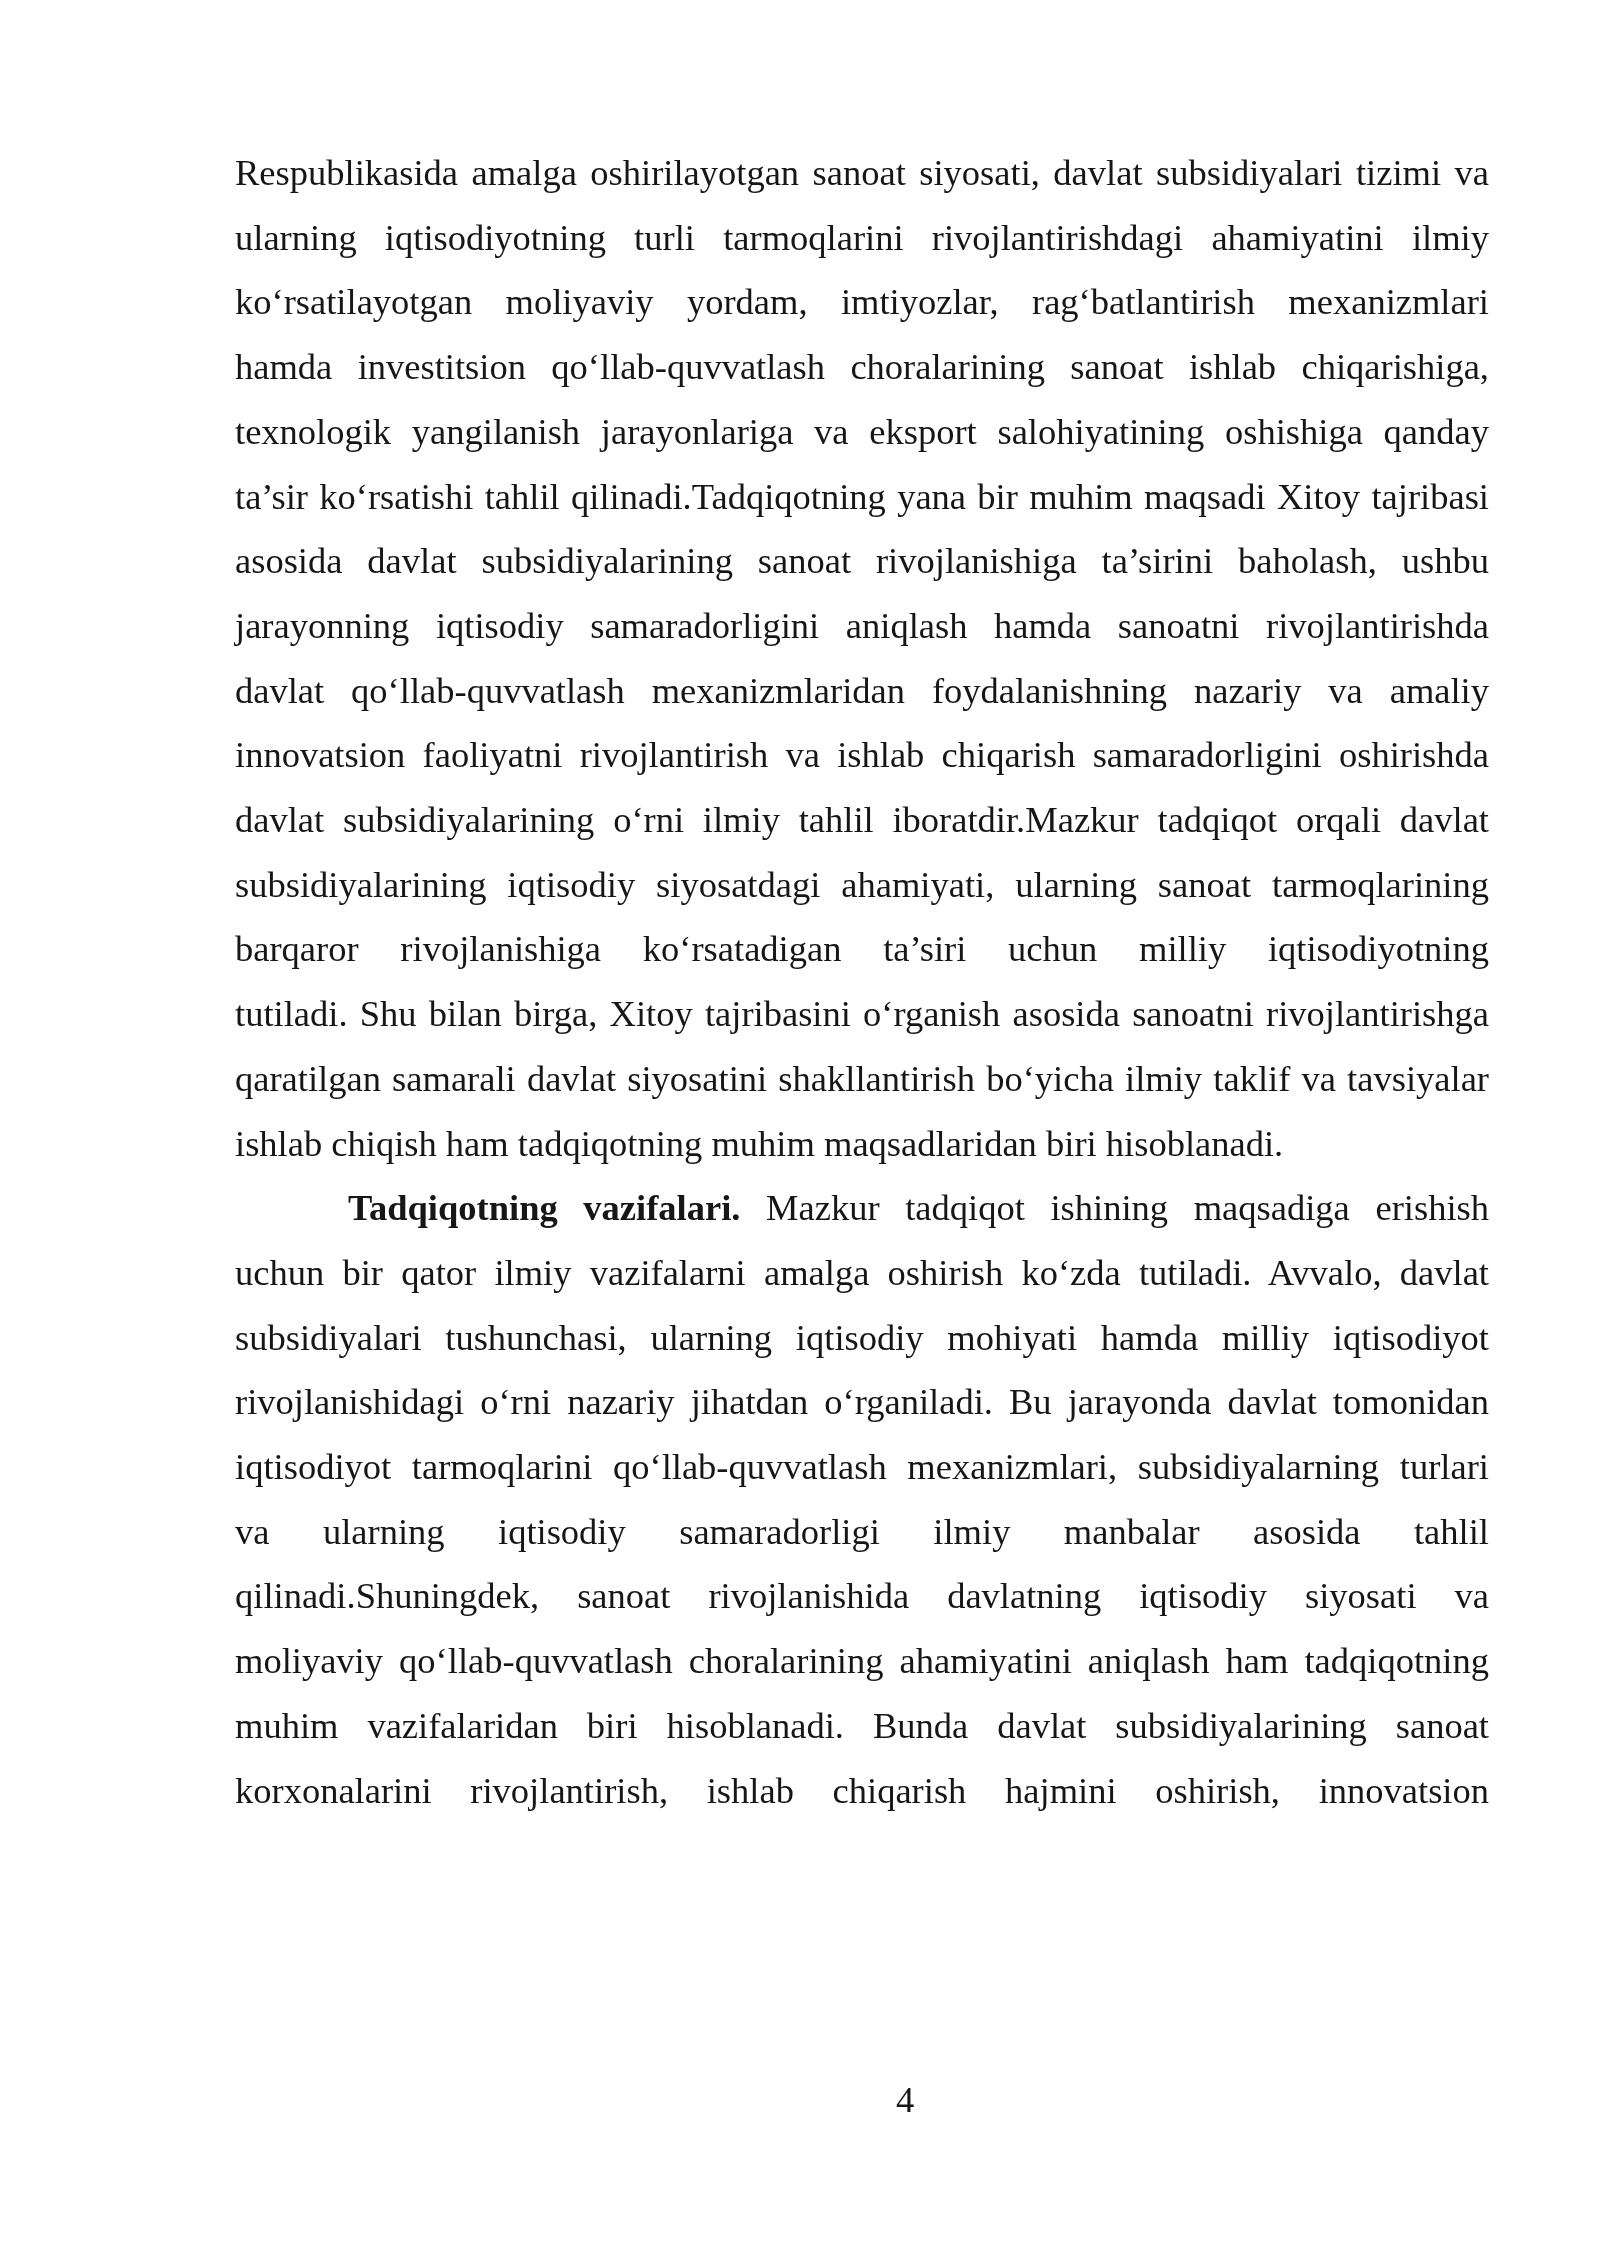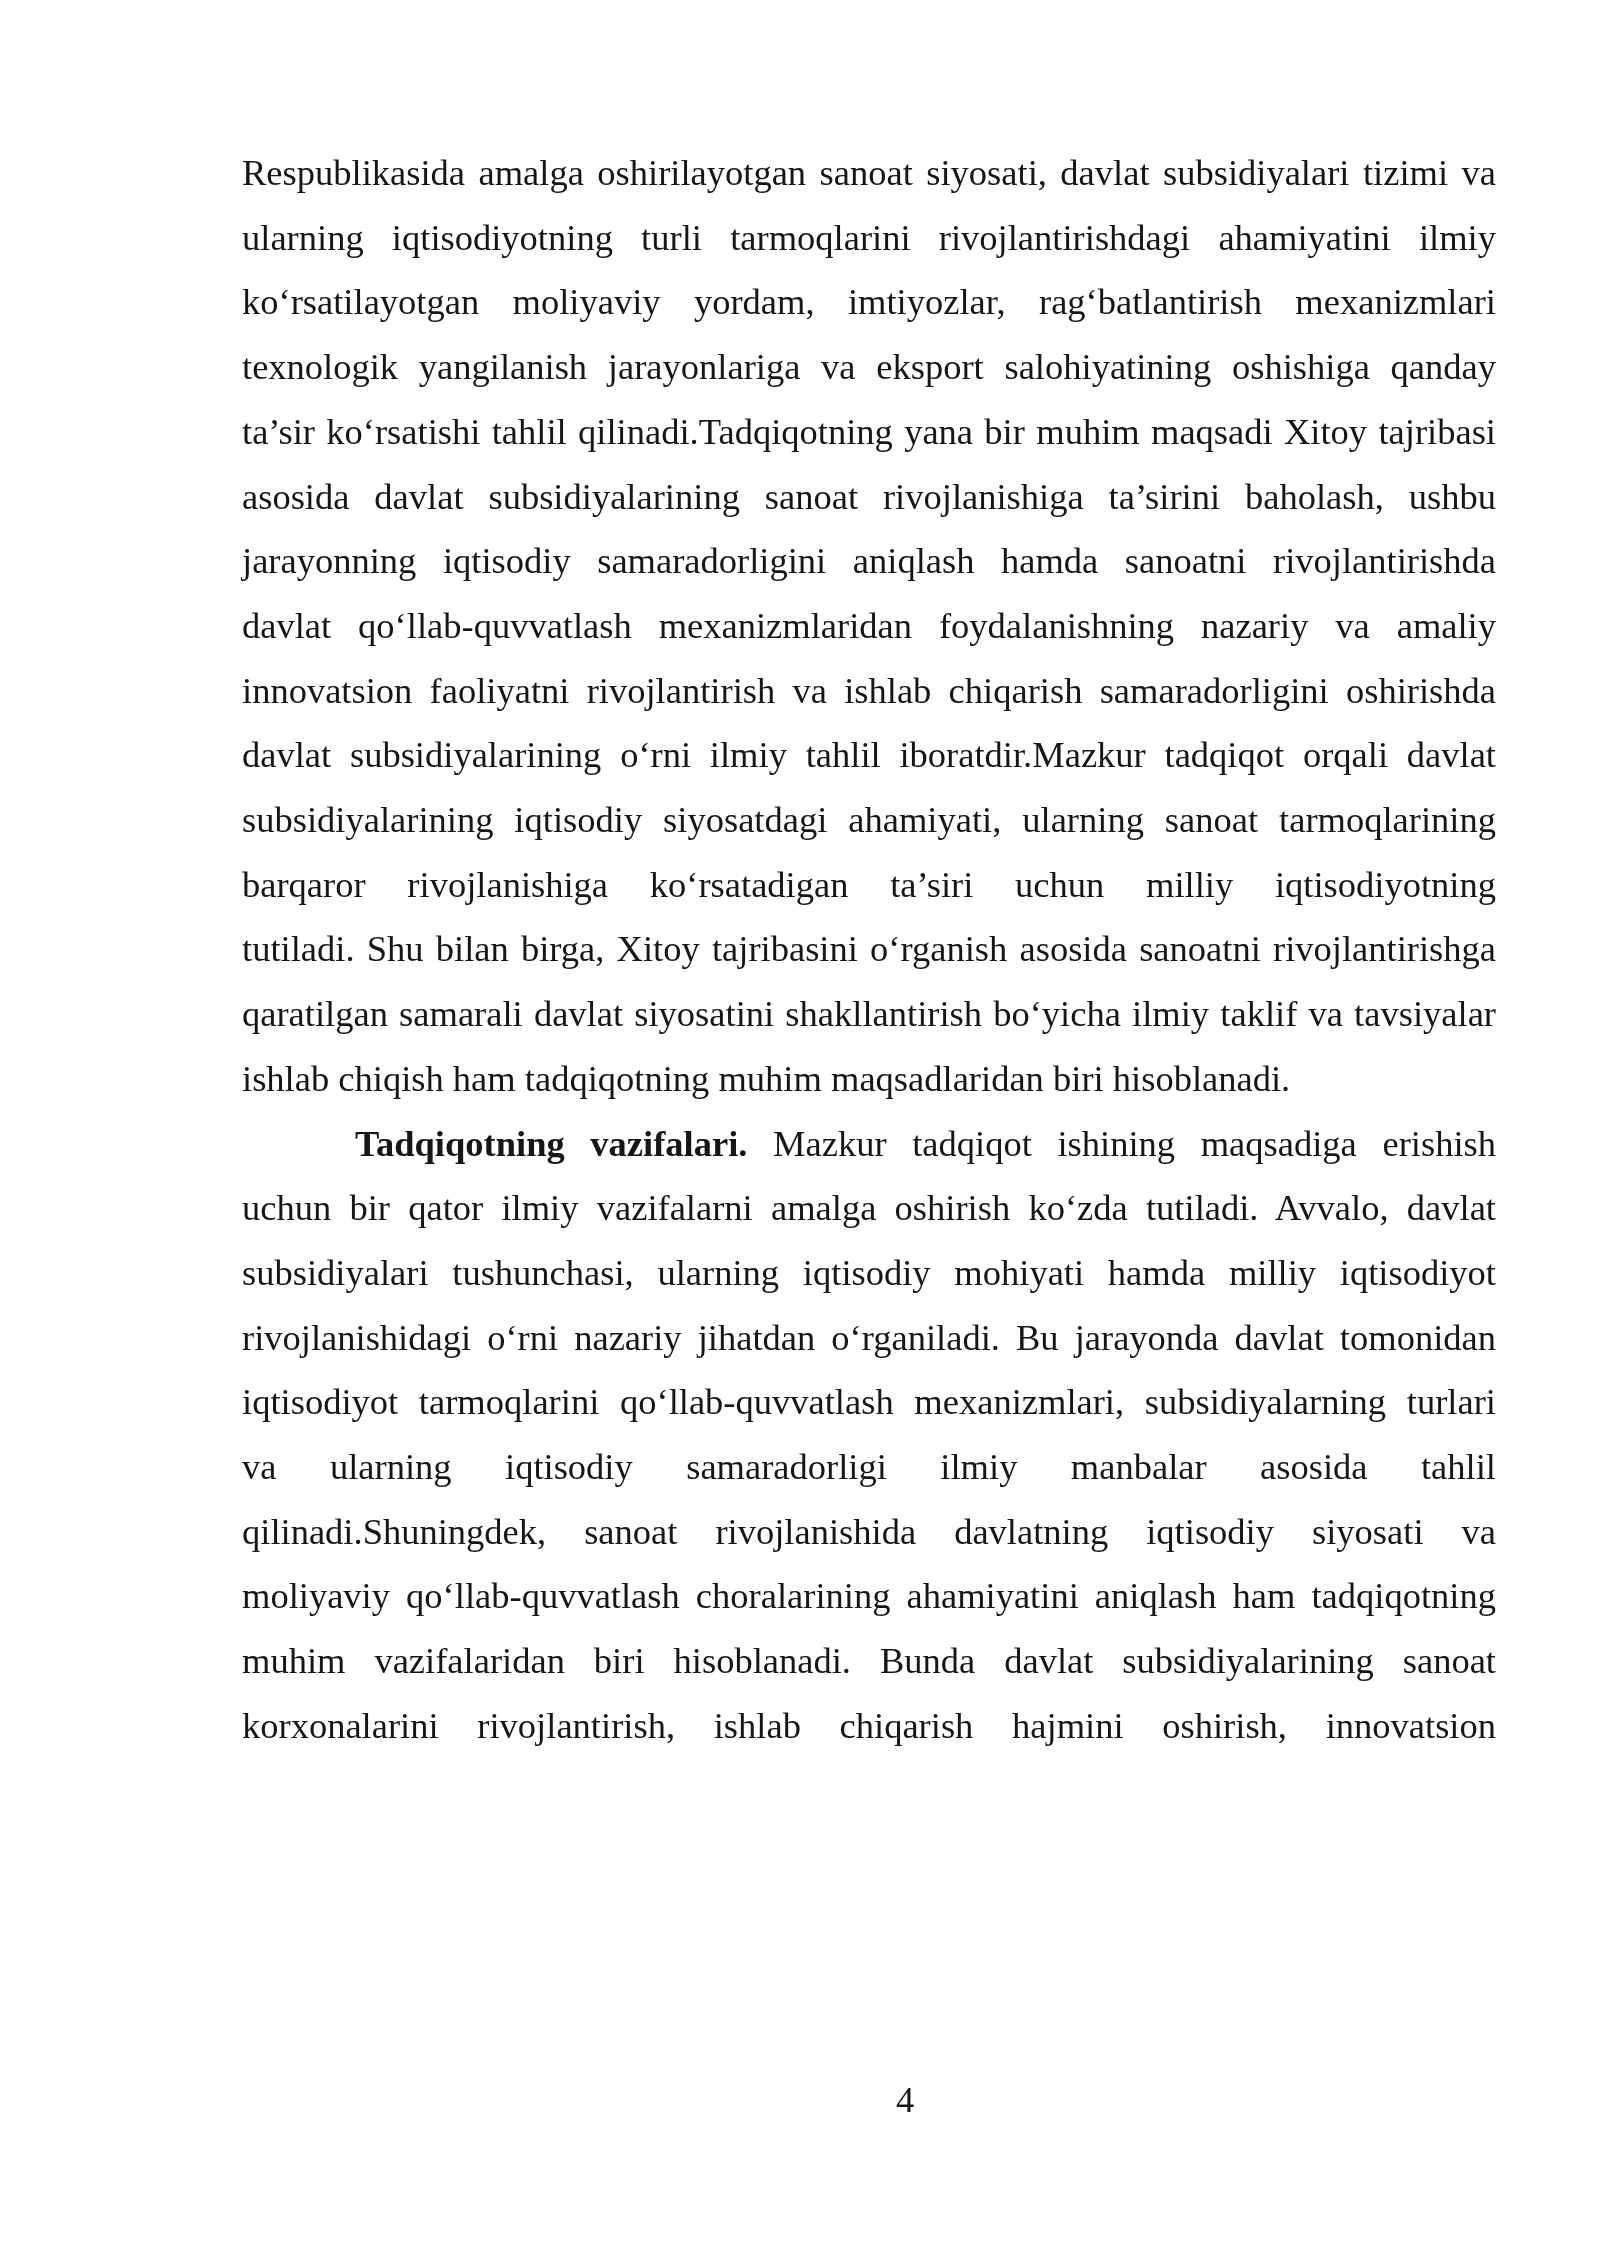--- a/index.html
+++ b/index.html
@@ -14,21 +14,21 @@
   .page {
     position: absolute;
     left: 0; top: 0;
     width: 1600px;
     height: 2262px;
     background: #ffffff;
     overflow: hidden;
   }
   .text-block {
     position: absolute;
-    left: 242px;
+    left: 235px;
     top: 141px;
     width: 1254px;
     font-size: 36.5px;
     line-height: 64.7px;
   }
   .paragraph { margin: 0; }
   .line {
     width: 100%;
     white-space: normal;
   }
@@ -52,20 +52,21 @@
 </style>
 </head>
 <body>
 
 <div class="page">
   <div class="text-block" id="text-block">
       <div class="paragraph">
         <div class="line justify"><span>Respublikasida amalga oshirilayotgan sanoat siyosati, davlat subsidiyalari tizimi va</span></div>
         <div class="line justify"><span>ularning iqtisodiyotning turli tarmoqlarini rivojlantirishdagi ahamiyatini ilmiy</span></div>
         <div class="line justify"><span>ko‘rsatilayotgan moliyaviy yordam, imtiyozlar, rag‘batlantirish mexanizmlari</span></div>
+        <div class="line justify"><span>hamda investitsion qo‘llab-quvvatlash choralarining sanoat ishlab chiqarishiga,</span></div>
         <div class="line justify"><span>texnologik yangilanish jarayonlariga va eksport salohiyatining oshishiga qanday</span></div>
         <div class="line justify"><span>ta’sir ko‘rsatishi tahlil qilinadi.Tadqiqotning yana bir muhim maqsadi Xitoy tajribasi</span></div>
         <div class="line justify"><span>asosida davlat subsidiyalarining sanoat rivojlanishiga ta’sirini baholash, ushbu</span></div>
         <div class="line justify"><span>jarayonning iqtisodiy samaradorligini aniqlash hamda sanoatni rivojlantirishda</span></div>
         <div class="line justify"><span>davlat qo‘llab-quvvatlash mexanizmlaridan foydalanishning nazariy va amaliy</span></div>
         <div class="line justify"><span>innovatsion faoliyatni rivojlantirish va ishlab chiqarish samaradorligini oshirishda</span></div>
         <div class="line justify"><span>davlat subsidiyalarining o‘rni ilmiy tahlil iboratdir.Mazkur tadqiqot orqali davlat</span></div>
         <div class="line justify"><span>subsidiyalarining iqtisodiy siyosatdagi ahamiyati, ularning sanoat tarmoqlarining</span></div>
         <div class="line justify"><span>barqaror rivojlanishiga ko‘rsatadigan ta’siri uchun milliy iqtisodiyotning</span></div>
         <div class="line justify"><span>tutiladi. Shu bilan birga, Xitoy tajribasini o‘rganish asosida sanoatni rivojlantirishga</span></div>

